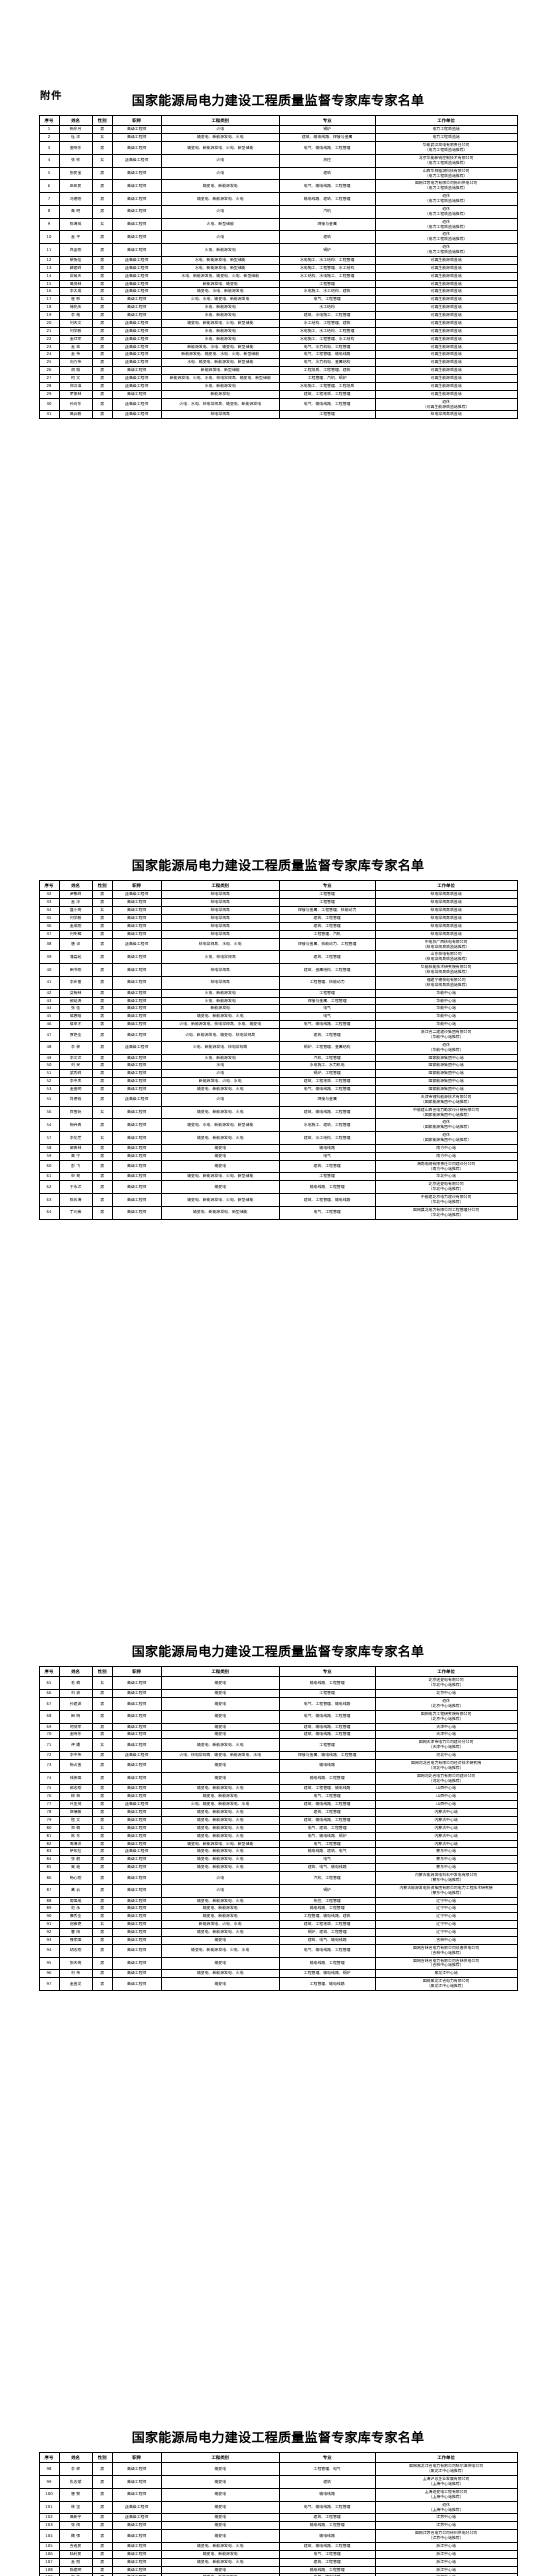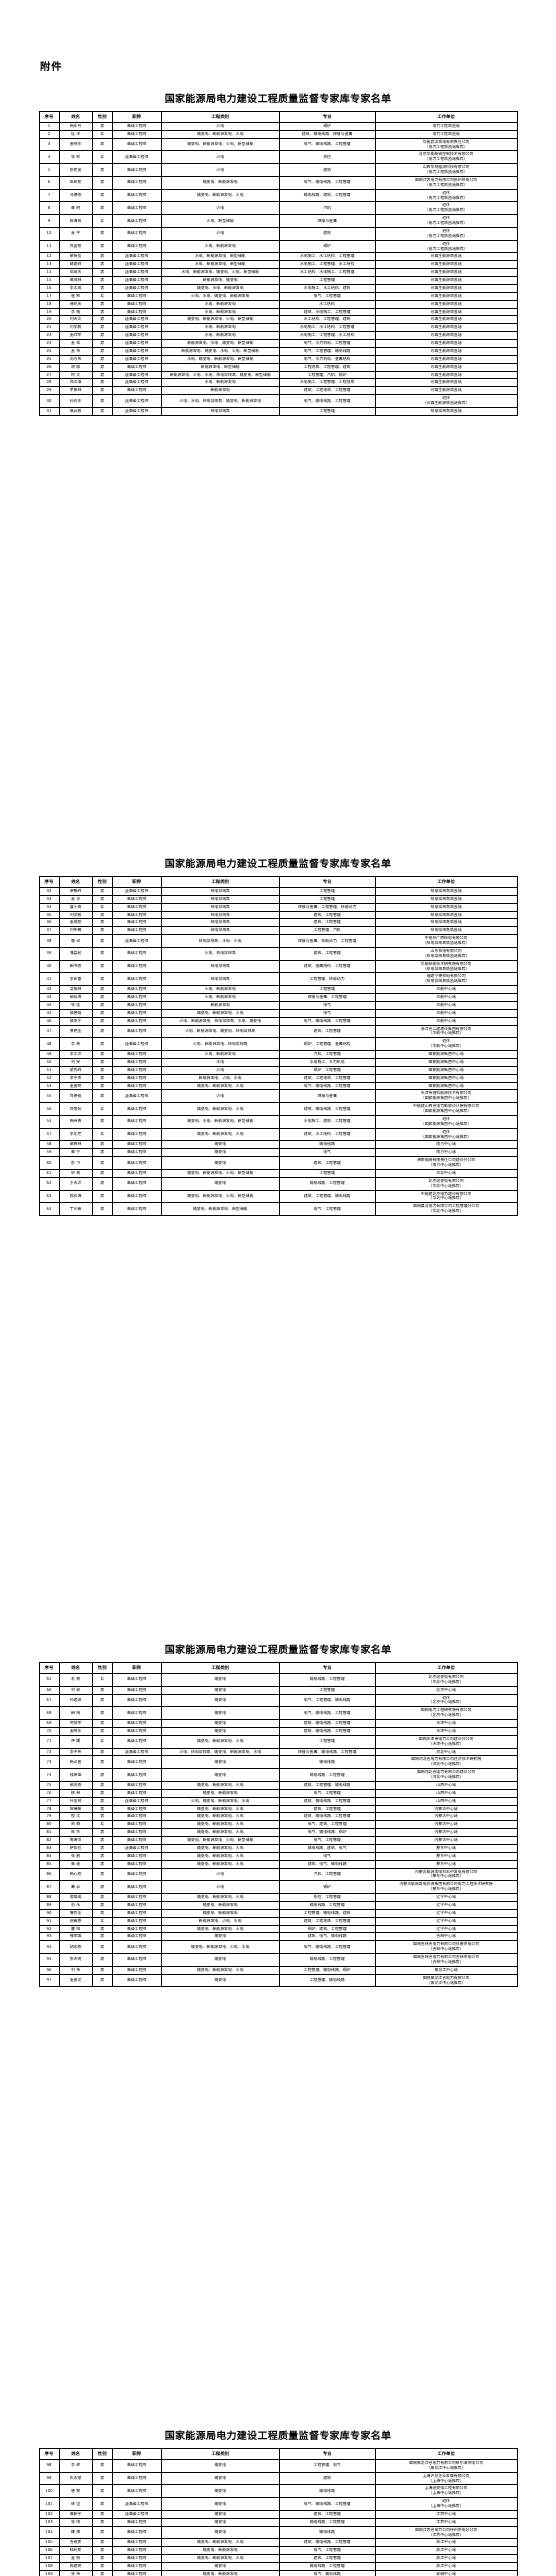--- a/index.html
+++ b/index.html
@@ -18,31 +18,31 @@
     overflow:hidden;
   }
   .page-1{height:786px;}
   .page-2{height:786px;}
   .page-3{height:786px;}
   .page-4{height:786px;}
 
   .attach-label{
     position:absolute;
     left:40px;
-    top:58px;
+    top:87px;
     font-family:"DejaVu Sans","Liberation Sans",sans-serif;
     font-weight:bold;
     font-size:10.3px;
     letter-spacing:1px;
     color:#000;
   }
   .doc-title{
     text-align:center;
     font-weight:bold;
-    font-size:10px;
+    font-size:13px;
     letter-spacing:0.3px;
     color:#000;
     font-family:"DejaVu Serif","Liberation Serif",serif;
     line-height:1.2;
   }
   .title-p1{padding-top:93px;}
   .title-pN{padding-top:72px;}
 
   .tbl-wrap{padding:0 0 0 0;display:flex;justify-content:center;}
   table.roster{

